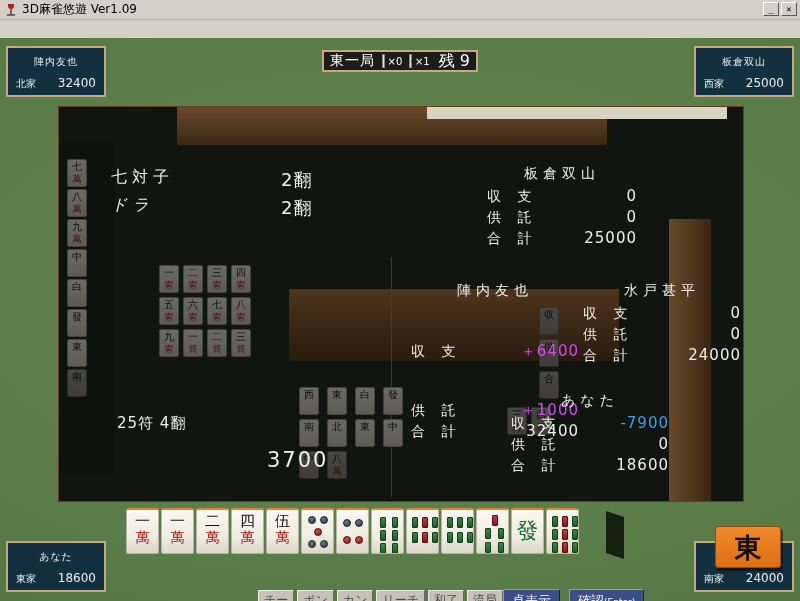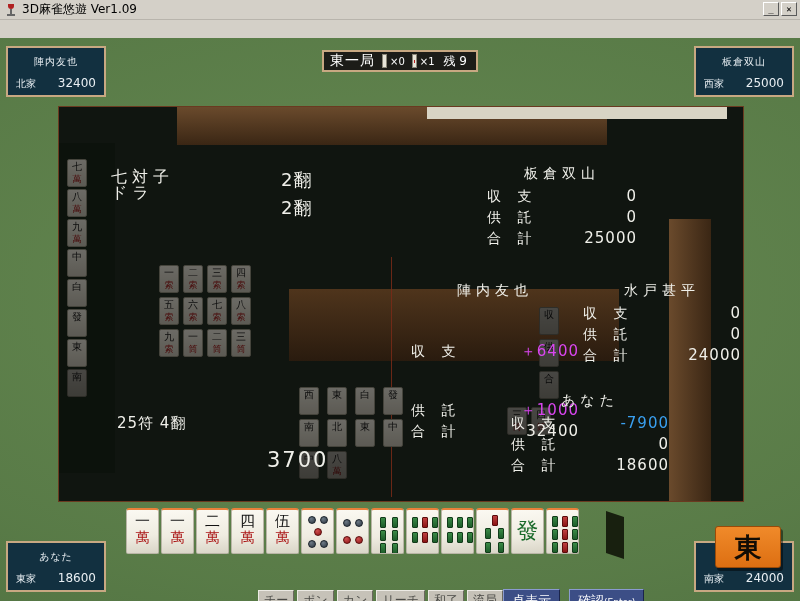--- a/index.html
+++ b/index.html
@@ -96,21 +96,21 @@
   .round-kanji{ font-size:14px; letter-spacing:1px; white-space:nowrap; }
   .stick{
     width:5px; height:14px; background:#e8e4d8;
     border:1px solid #8a8678; position:relative; margin-left:4px;
   }
   .stick.red::after{
     content:""; position:absolute; left:1px; top:5px; width:1px; height:3px;
     background:#c02020;
   }
   .cnt{ font-size:10px; white-space:nowrap; }
-  .remain{ font-size:12px; margin-left:6px; white-space:nowrap; }
+  .remain{ font-size:16px; margin-left:6px; white-space:nowrap; }
 
   
   .table3d{
     position:absolute; left:58px; top:68px; width:686px; height:396px;
     background:#101510;
     border:1px solid #6a3a20;
     overflow:hidden;
   }
   .t-wall{ position:absolute; background:#4a3420; }
   .t-wall.top{ left:118px; top:0px; width:430px; height:38px;
@@ -423,21 +423,21 @@
             <span class="k2">筒</span>
           </div>
         <div class="mtile darker" style="left:472px; top:300px;">
             <span class="k1">四</span>
             <span class="k2">筒</span>
           </div>
       </div>
 
       <div class="txt yaku-name" style="left:52px; top:60px;">七対子</div>
       <div class="txt yaku-han" style="left:222px; top:61px;">2翻</div>
-      <div class="txt yaku-name" style="left:52px; top:76px;">ドラ</div>
+      <div class="txt yaku-name" style="left:52px; top:88px;font-style:italic;">ドラ</div>
       <div class="txt yaku-han" style="left:222px; top:89px;">2翻</div>
 
       <div class="txt fuhan" style="left:58px; top:307px;">25符  4翻</div>
       <div class="txt bigpts" style="left:208px; top:341px;">3700</div>
 
       <div class="scoreblk" style="left:428px; top:58px; width:150px;">
         <div class="pname">板倉双山</div>
         <div class="srow">
           <span class="lbl">収 支</span>
           <span class="val">0</span>

